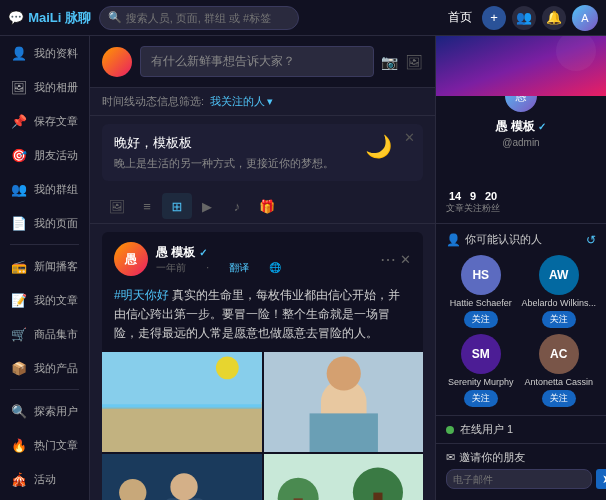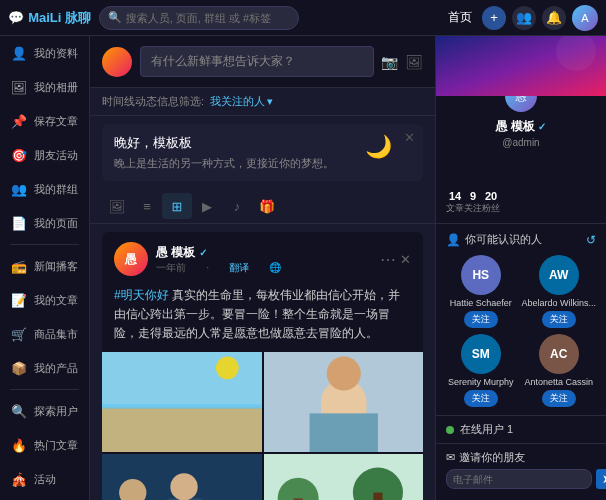--- a/index.html
+++ b/index.html
@@ -756,21 +756,21 @@
         <div class="person-avatar" style="background:#5c6bc0;">HS</div>
         <div class="person-name">Hattie Schaefer</div>
         <button class="follow-btn">关注</button>
       </div>
       <div class="person-card">
         <div class="person-avatar" style="background:#0369a1;">AW</div>
         <div class="person-name">Abelardo Wilkins...</div>
         <button class="follow-btn">关注</button>
       </div>
       <div class="person-card">
-        <div class="person-avatar" style="background:#0369a1;">SM</div>
+        <div class="person-avatar" style="background:#4c1d95;">SM</div>
         <div class="person-name">Serenity Murphy</div>
         <button class="follow-btn">关注</button>
       </div>
       <div class="person-card">
         <div class="person-avatar" style="background:#795548;">AC</div>
         <div class="person-name">Antonetta Cassin</div>
         <button class="follow-btn">关注</button>
       </div>
     </div>
 

